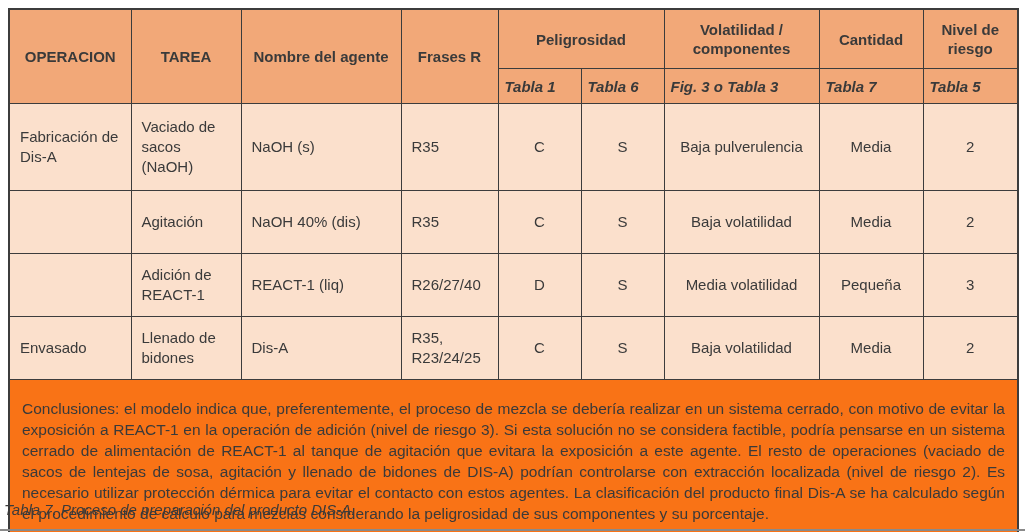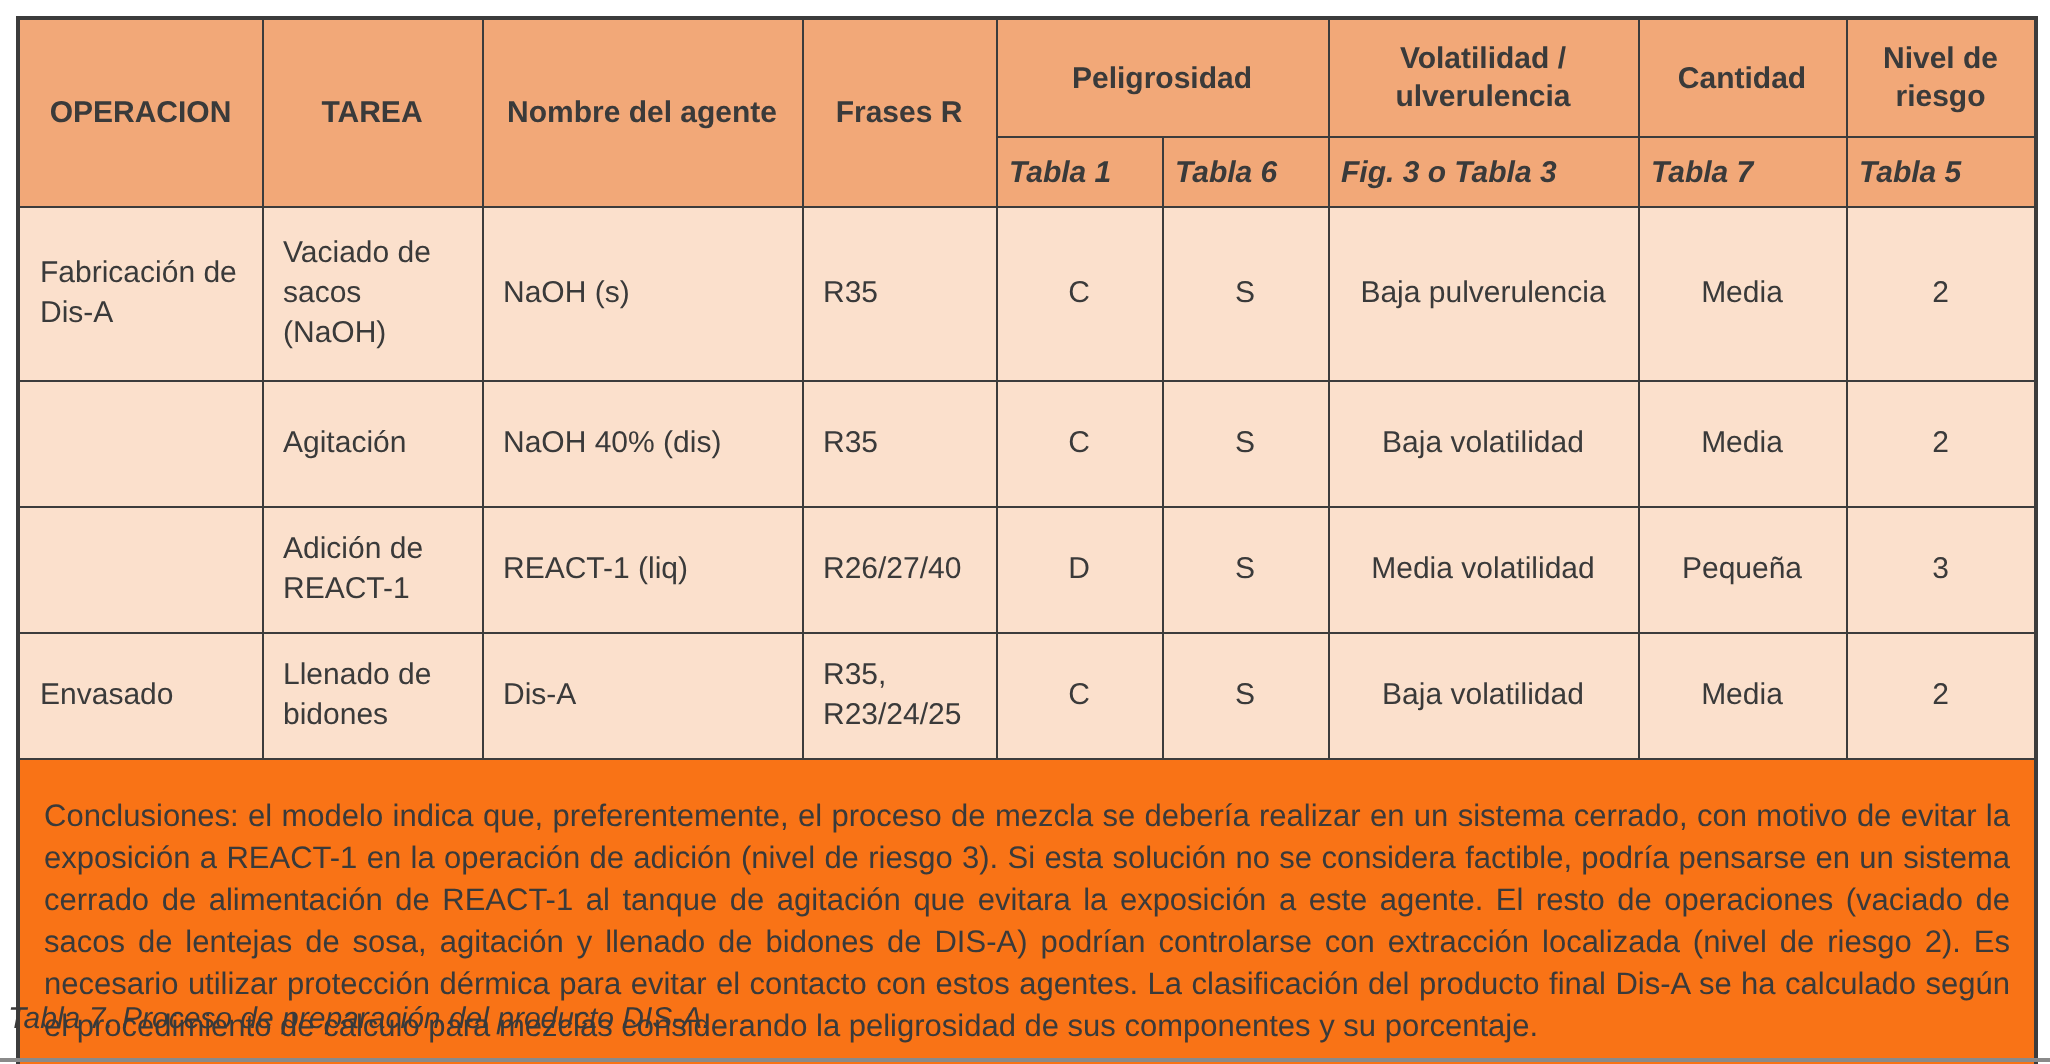--- a/index.html
+++ b/index.html
@@ -103,21 +103,21 @@
       <col style="width:104px">
       <col style="width:95px">
     </colgroup>
     <tbody>
       <tr class="hdr-row-1">
         <th class="hdr" rowspan="2">OPERACION</th>
         <th class="hdr" rowspan="2">TAREA</th>
         <th class="hdr" rowspan="2">Nombre del agente</th>
         <th class="hdr" rowspan="2">Frases R</th>
         <th class="hdr" colspan="2">Peligrosidad</th>
-        <th class="hdr">Volatilidad / ulverulencia</th>
+        <th class="hdr">Volatilidad / componentes</th>
         <th class="hdr">Cantidad</th>
         <th class="hdr">Nivel de riesgo</th>
       </tr>
       <tr>
         <th class="sub">Tabla 1</th>
         <th class="sub">Tabla 6</th>
         <th class="sub">Fig. 3 o Tabla 3</th>
         <th class="sub">Tabla 7</th>
         <th class="sub">Tabla 5</th>
       </tr>

